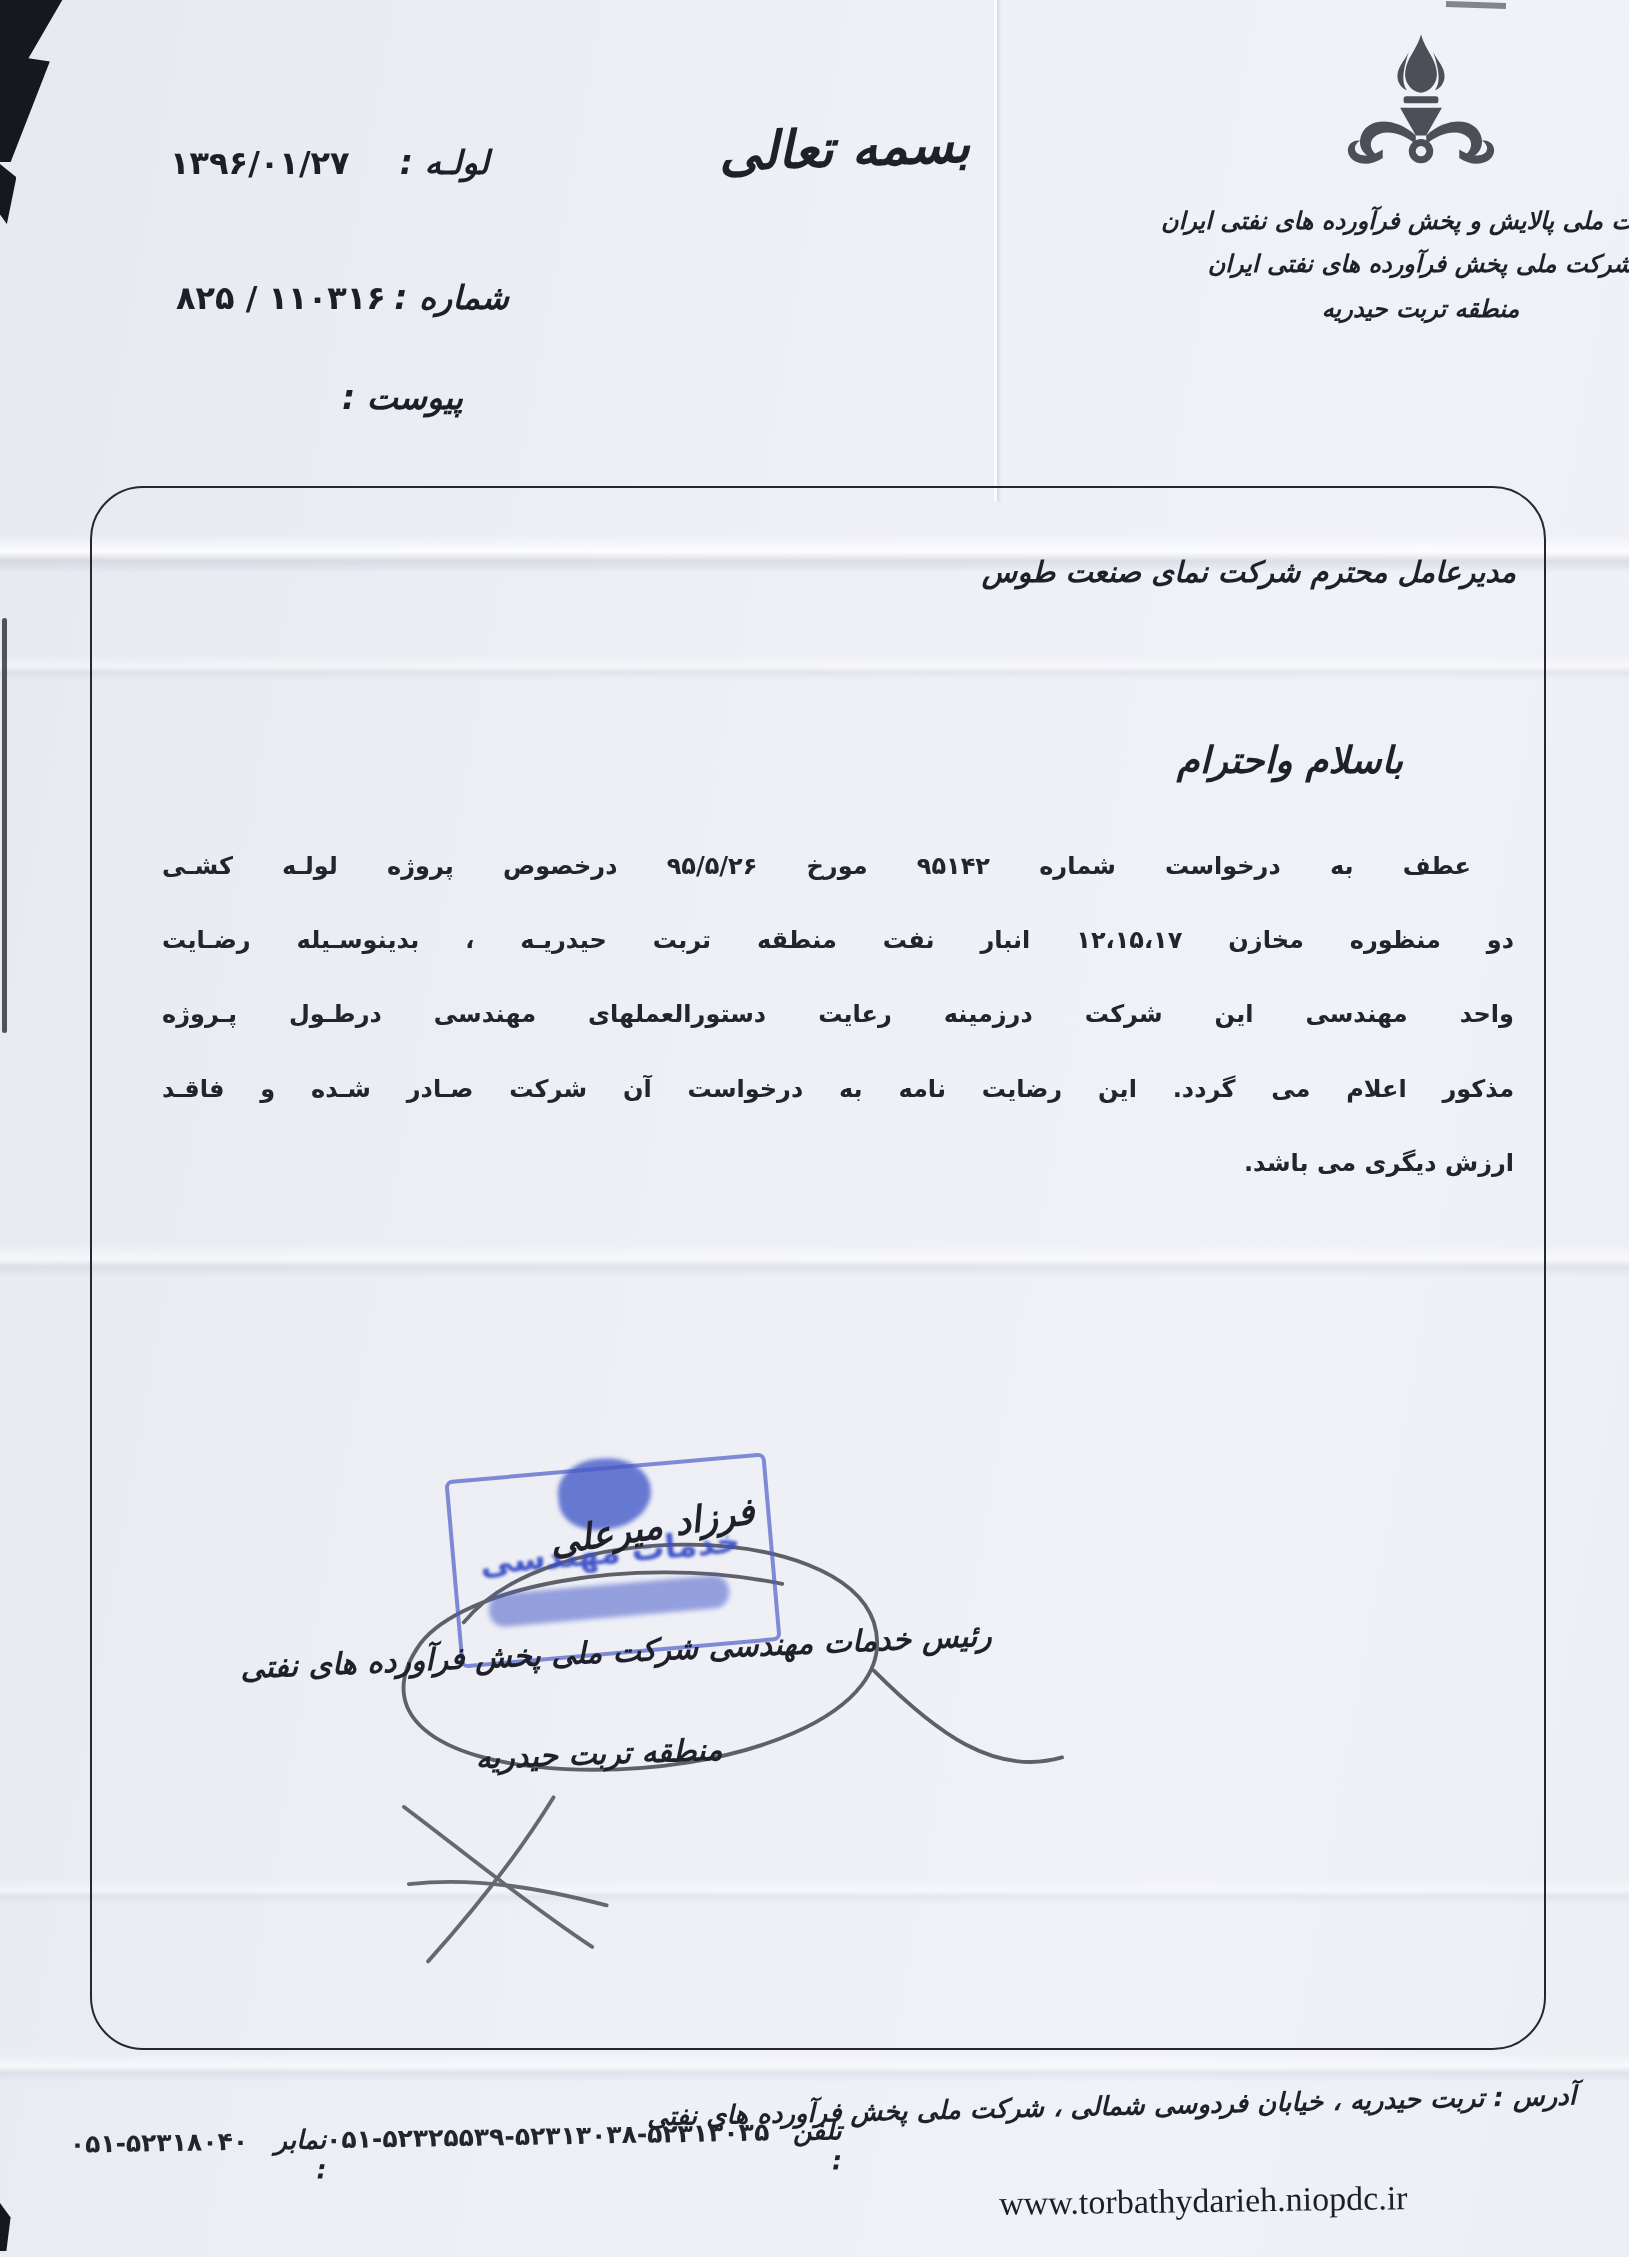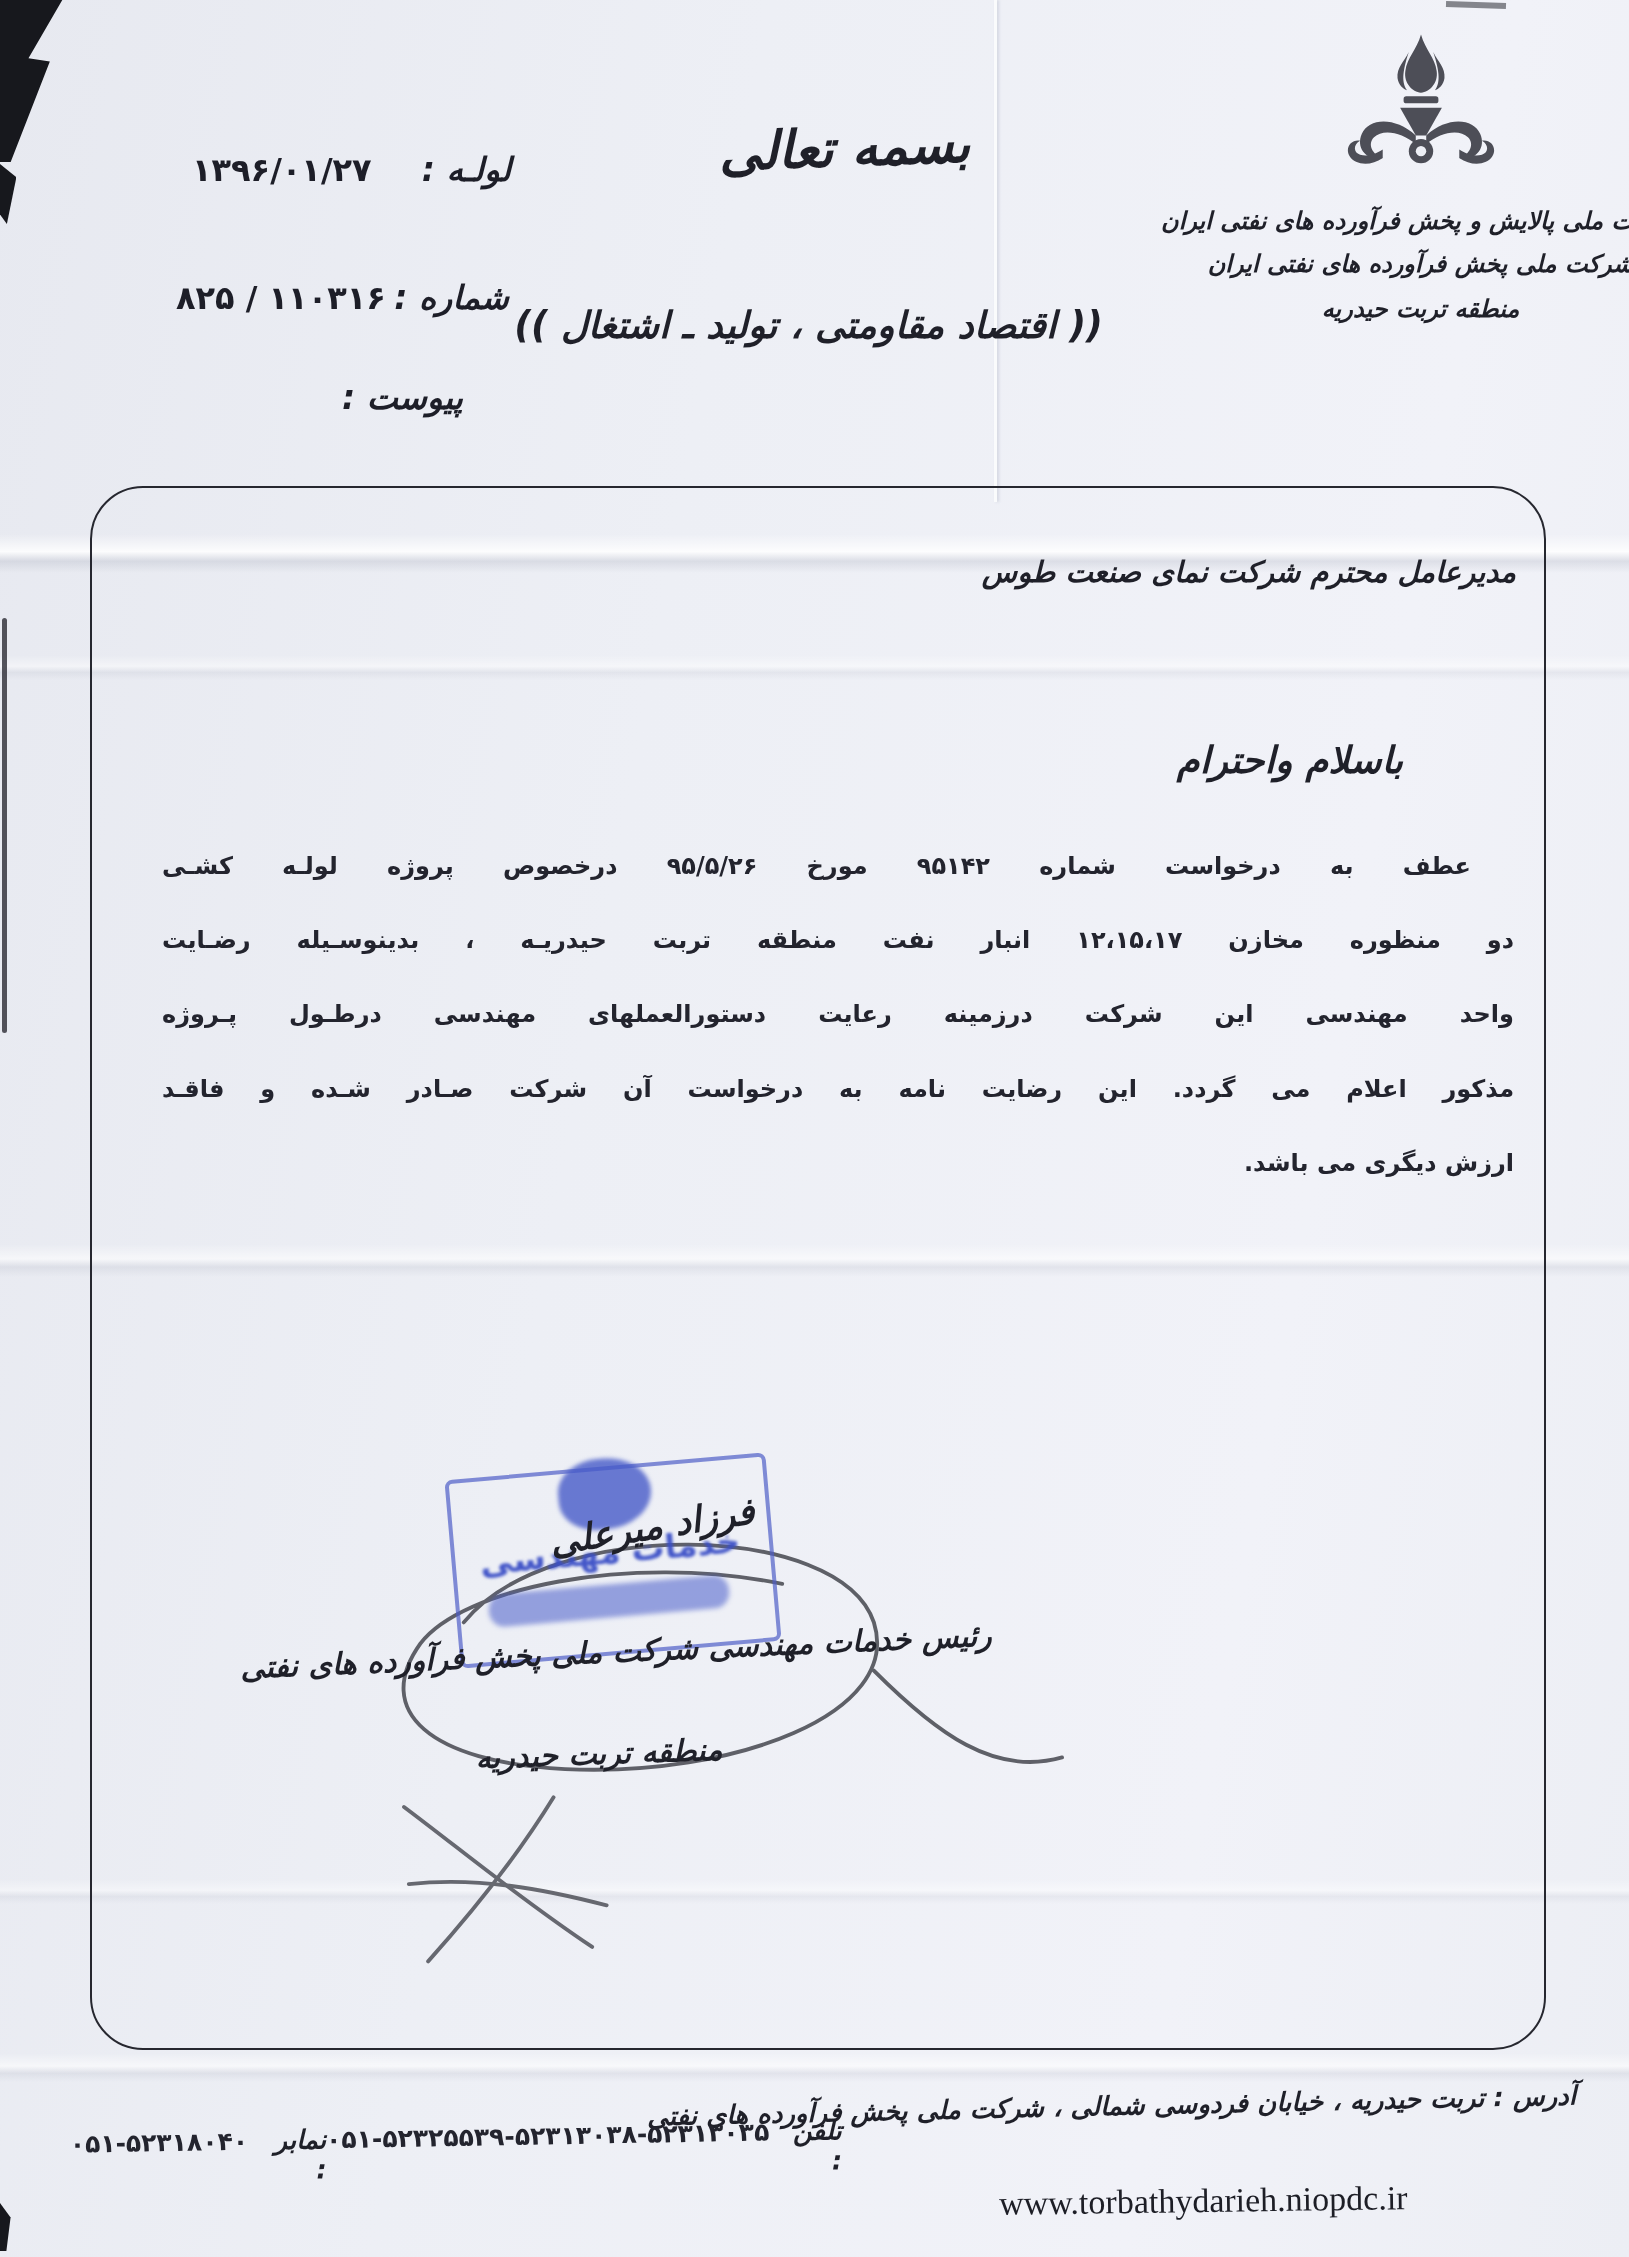--- a/index.html
+++ b/index.html
@@ -54,34 +54,33 @@
   <div class="abs crease" style="top:1879px;height:25px;opacity:.5;"></div>
   <div class="abs crease" style="top:2053px;height:29px;opacity:.7;"></div>
   <div class="abs" style="left:994px;top:0;width:2.9px;height:502px;background:rgba(255,255,255,.7);box-shadow:1.9px 0 2.9px rgba(158,164,182,.35);"></div>
 
   <div class="abs art" style="left:0;top:0;width:89px;height:162px;clip-path:polygon(0 0,70% 0,32% 36%,56% 38%,12% 100%,0 100%);"></div>
   <div class="abs art" style="left:0;top:164px;width:16.4px;height:60px;clip-path:polygon(0 0,100% 22%,42% 100%,0 84%);"></div>
   <div class="abs" style="left:1.9px;top:618px;width:4.8px;height:415px;background:#2a2b33;opacity:.8;border-radius:2.9px;"></div>
   <div class="abs art" style="left:0;top:2203px;width:10.6px;height:48px;clip-path:polygon(0 0,100% 30%,60% 100%,0 100%);"></div>
   <div class="abs" style="left:1446px;top:1.9px;width:60px;height:5.8px;background:#2a2b33;opacity:.55;transform:rotate(2deg);"></div>
 
-  <div class="abs meta-row" style="left:192px;top:143px;width:319px;margin-top:7px;">
+  <div class="abs meta-row" style="left:170px;top:143px;width:319px;">
     <span class="val">۱۳۹۶/۰۱/۲۷</span>
     <span class="lbl">لولـه :</span>
   </div>
   <div class="abs meta-row" style="left:176px;top:278px;width:333px;">
     <span class="val">۸۲۵ / ۱۱۰۳۱۶</span>
     <span class="lbl">شماره :</span>
   </div>
   <div class="abs meta-row" style="left:337px;top:378px;width:126px;justify-content:flex-end;">
     <span class="lbl">پیوست :</span>
   </div>
 
   <div class="abs callig rtl nowrap" style="left:666px;top:118px;width:357px;text-align:center;font-size:52px;transform:rotate(-2deg);">بسمه تعالی</div>
-  <div class="abs callig rtl nowrap" style="left:601px;top:304px;width:502px;text-align:center;font-size:37px;">(( اقتصاد مقاومتی ، تولید ـ اشتغال ))</div>
 
   <div class="abs" style="left:1234px;top:29px;width:373px;display:flex;flex-direction:column;align-items:center;">
     <span>
       <svg width="174" height="166" viewBox="0 0 200 190" aria-hidden="true">
         <g fill="#3c3d46" stroke="none" opacity="0.9">
           <path d="M100,6 C95,24 84,32 82,48 C80,62 90,72 100,73 C110,72 120,62 118,48 C116,32 105,24 100,6 Z
                    M86,26 C80,38 72,44 73,56 C74,64 80,69 84,70 C78,62 78,50 86,26 Z
                    M114,26 C122,50 122,62 116,70 C120,69 126,64 127,56 C128,44 120,38 114,26 Z"></path>
           <rect x="80" y="77" width="40" height="8" rx="3"></rect>
           <path d="M76,90 L124,90 L106,122 L94,122 Z"></path>

